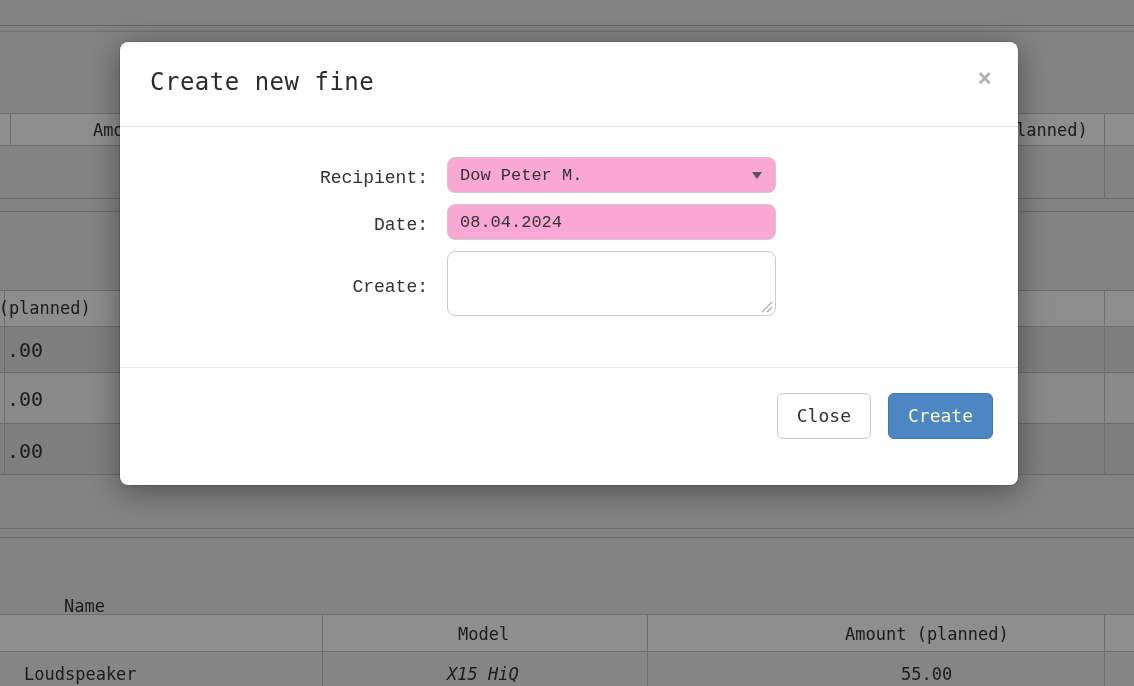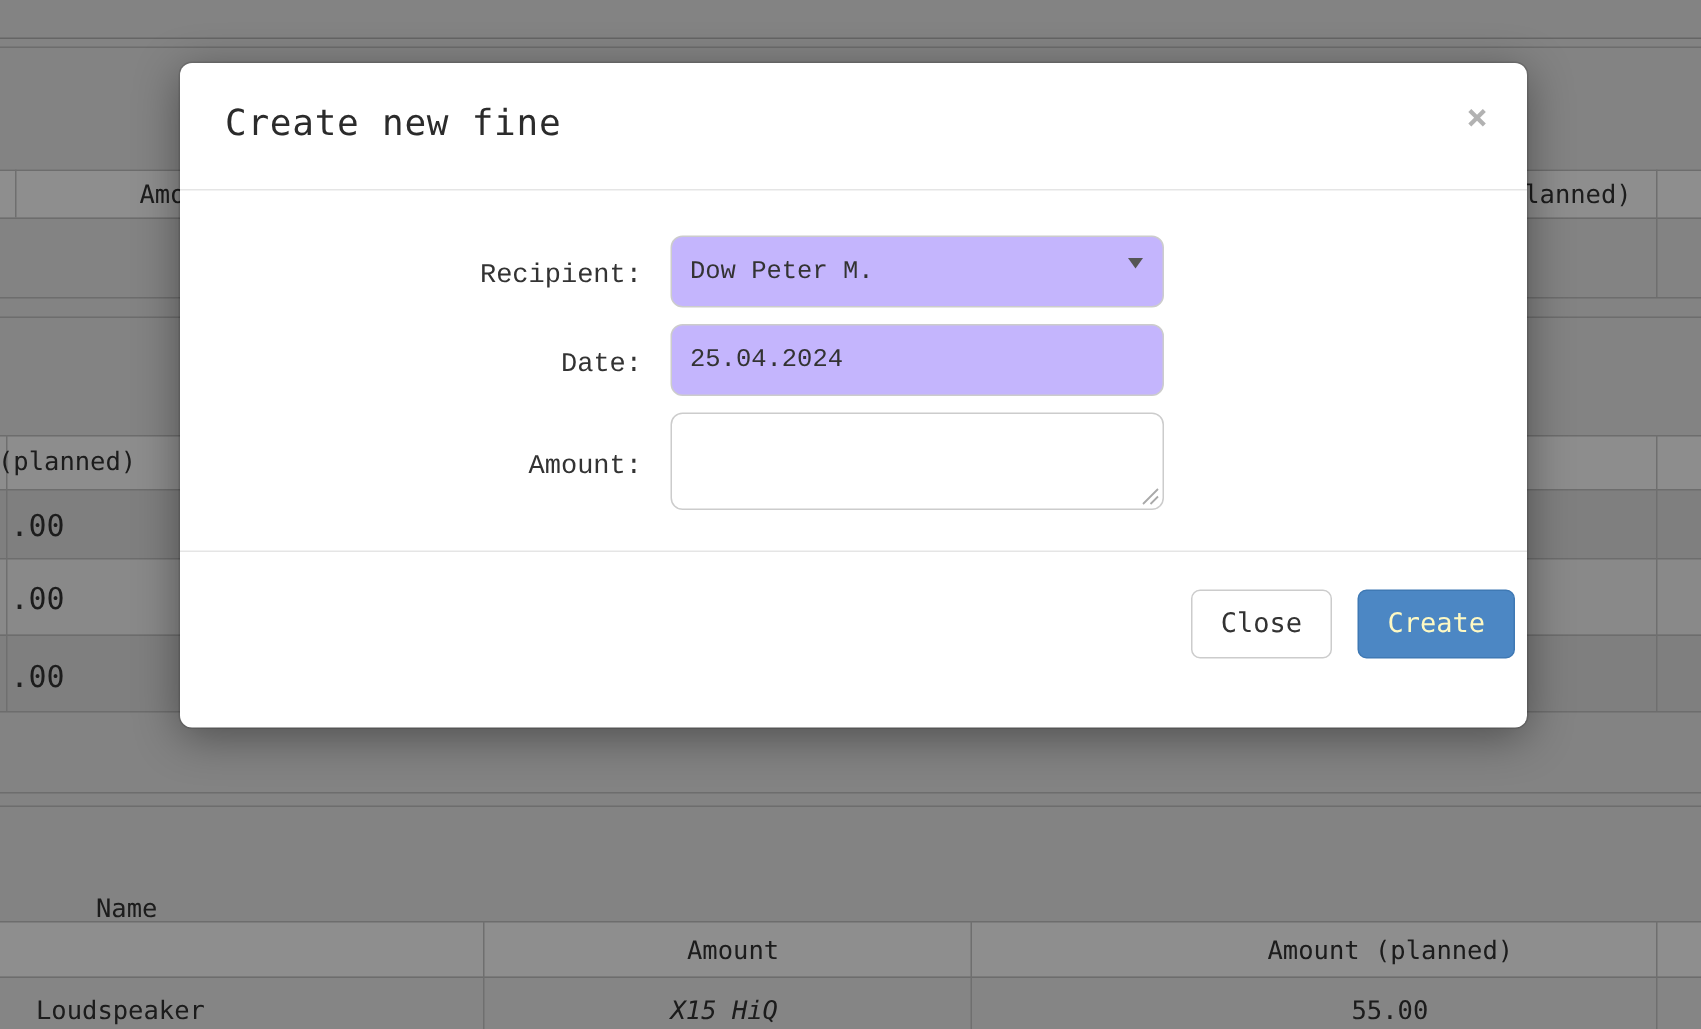--- a/index.html
+++ b/index.html
@@ -31,41 +31,41 @@
   .modal-header { position:relative; height:85px; border-bottom:1px solid #e5e5e5; padding:26px 30px 0 30px; flex:0 0 auto; }
   .modal-title { font-size:24px; font-weight:500; color:#2b2b2b; letter-spacing:0.5px; }
   .modal-close { position:absolute; top:24px; right:26px; font-size:24px; line-height:24px;
     color:#b2b2b2; font-weight:bold; cursor:pointer; background:none; border:none;
     font-family:inherit; }
   .modal-body { padding:30px 30px 0 30px; flex:1 1 auto; }
   .form-row { display:flex; align-items:center; margin-bottom:11px;font-family:Liberation Mono, monospace; }
   .form-label { width:278px; text-align:right; font-size:18px; color:#333; padding-top:6px; flex:0 0 auto; }
   .form-control-wrap { margin-left:19px; width:329px; position:relative; }
   .control {
-    width:329px; height:48px; border:1px solid #ccc; border-radius:8px; background:#c4b5fd;
+    width:329px; height:36px; border:1px solid #ccc; border-radius:8px; background:#f9a8d4;
     font-size:17px; color:#333; display:flex; align-items:center; padding:0 12px;
     font-family:inherit;
   }
   .control.focused { border-color:#67aee9; box-shadow:0 0 6px rgba(102,175,233,0.55); }
   .select-arrow {
     position:absolute; right:14px; top:15px; width:0; height:0;
     border-left:5px solid transparent; border-right:5px solid transparent;
     border-top:7px solid #555;
   }
   .caret { display:inline-block; width:2px; height:20px; background:#222; margin-left:1px; }
   .textarea {
     width:329px; height:65px; border:1px solid #ccc; border-radius:8px; background:#fff;
     resize:none; font-family:inherit; font-size:17px; padding:6px 12px; display:block;
     outline:none; color:#333;
   }
   .resize-handle { position:absolute; right:3px; bottom:3px; width:12px; height:12px; pointer-events:none; }
   .modal-footer {
     border-top:1px solid #e5e5e5; flex:0 0 auto; height:118px;
     display:flex; justify-content:flex-end; align-items:flex-start; gap:17px;
-    padding:25px 8px 0 22px;
+    padding:25px 25px 0 22px;
   }
   .btn {
     font-family:inherit; font-size:18px; border-radius:6px; cursor:pointer;
     padding:10px 19px; line-height:24px; border:1px solid transparent;
   }
   .btn-default { background:#fff; border-color:#ccc; color:#333; }
   .btn-primary { color:#fef9c3; }
 </style>
 </head>
 <body>
@@ -106,21 +106,21 @@
 
   <div class="bg-text" style="left:93px;top:120px;">Amount (planned)</div>
   <div class="bg-text" style="left:924px;top:120px;">Amount (planned)</div>
 
   <div class="bg-text" style="left:-73px;top:298px;">Amount (planned)</div>
   <div class="bg-text bg-amount" style="left:7px;top:338px;">.00</div>
   <div class="bg-text bg-amount" style="left:7px;top:387px;">.00</div>
   <div class="bg-text bg-amount" style="left:7px;top:439px;">.00</div>
 
   <div class="bg-text" style="left:64px;top:596px;">Name</div>
-  <div class="bg-text" style="left:458px;top:624px;">Amount</div>
+  <div class="bg-text" style="left:458px;top:624px;">Model</div>
   <div class="bg-text" style="left:845px;top:624px;">Amount (planned)</div>
 
   <div class="bg-text" style="left:24px;top:664px;">Loudspeaker</div>
   <div class="bg-text" style="left:447px;top:664px;font-style:italic;">X15 HiQ</div>
   <div class="bg-text" style="left:901px;top:664px;">55.00</div>
 </div>
 
 <div class="backdrop"></div>
 
 <div class="modal">
@@ -138,28 +138,28 @@
           <span>Dow Peter M.</span>
         </div>
         <span class="select-arrow"></span>
       </div>
     </div>
 
     <div class="form-row">
       <div class="form-label">Date:</div>
       <div class="form-control-wrap">
         <div class="control">
-          <span>25.04.2024</span>
+          <span>08.04.2024</span>
         </div>
       </div>
     </div>
 
 
     <div class="form-row">
-      <div class="form-label">Amount:</div>
+      <div class="form-label">Create:</div>
       <div class="form-control-wrap">
         <textarea class="textarea" value="" style=""></textarea>
         <svg class="resize-handle" viewBox="0 0 12 12" width="12" height="12">
           <path d="M11 1 L1 11 M11 6 L6 11" stroke="#a9a9a9" stroke-width="1.2" fill="none"></path>
         </svg>
       </div>
     </div>
 
   </div>
 

